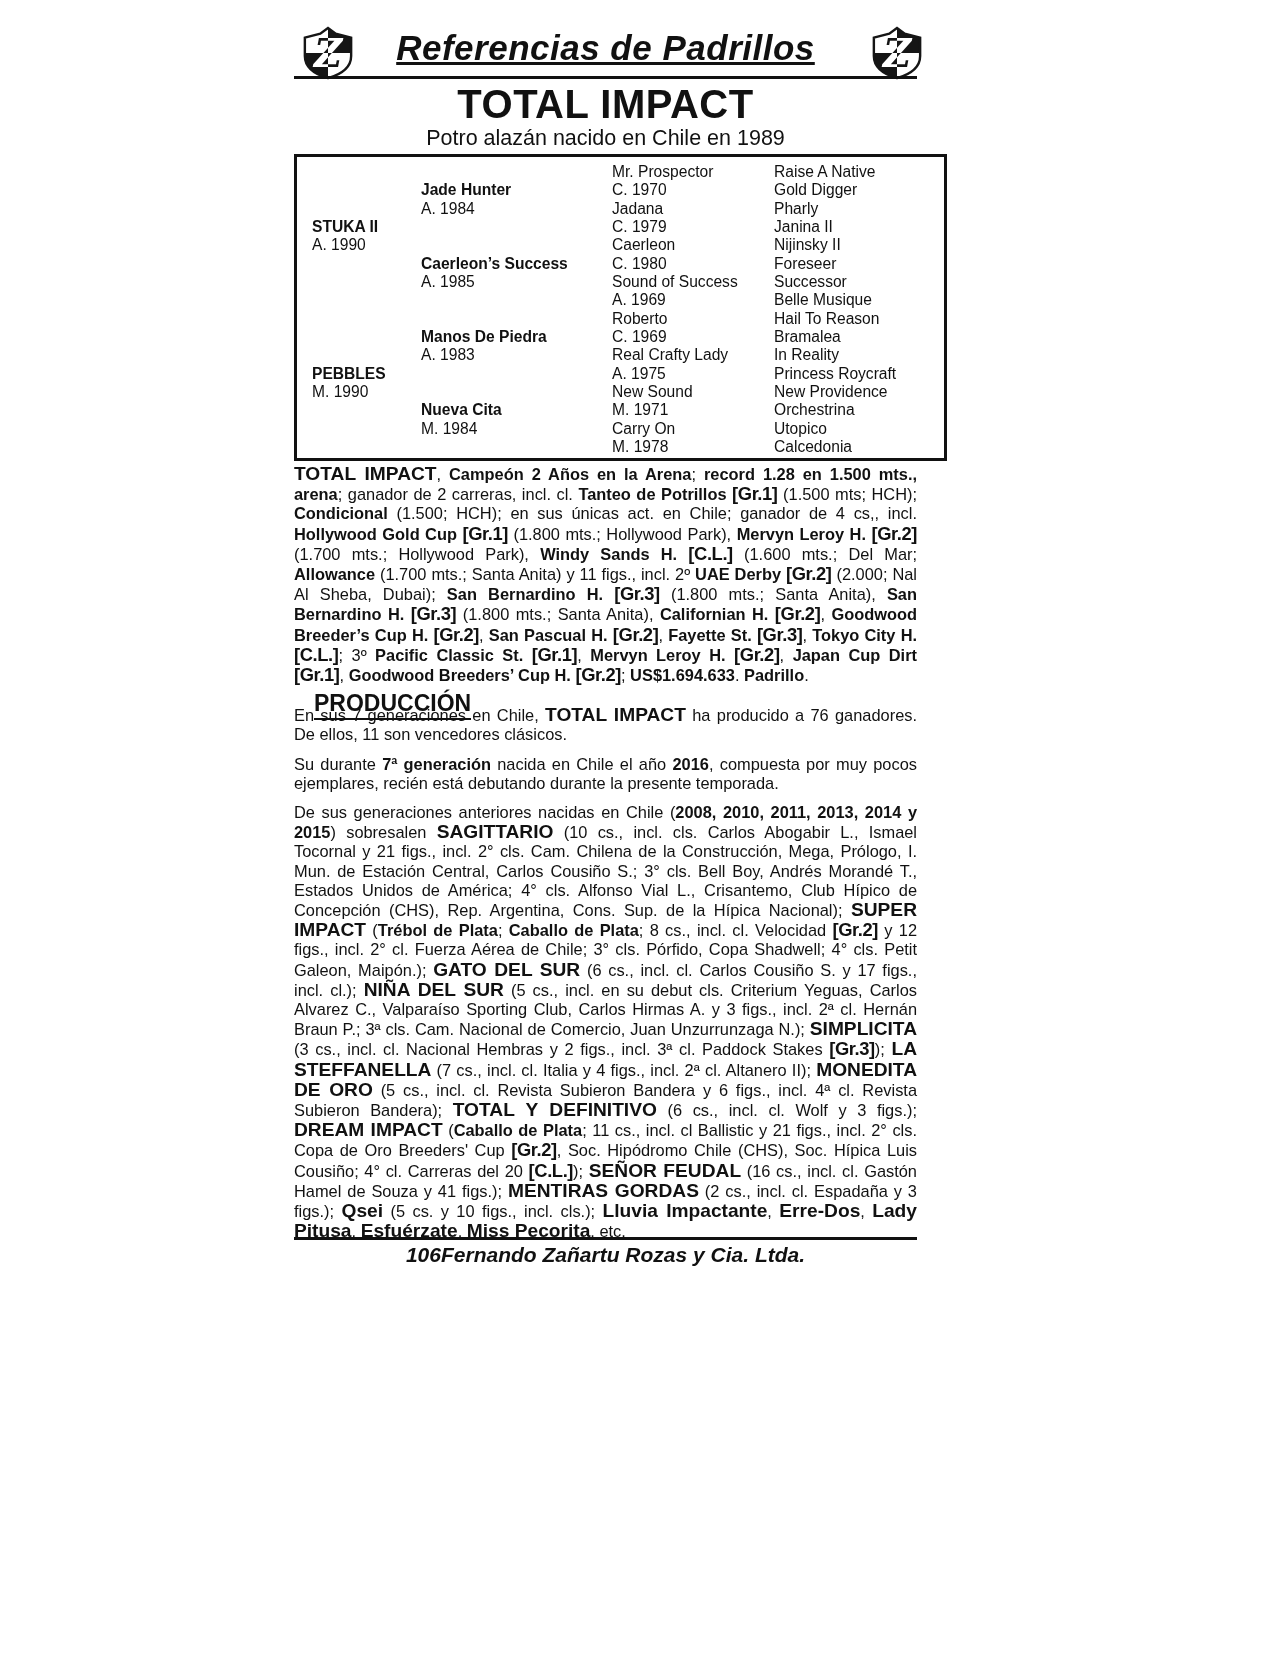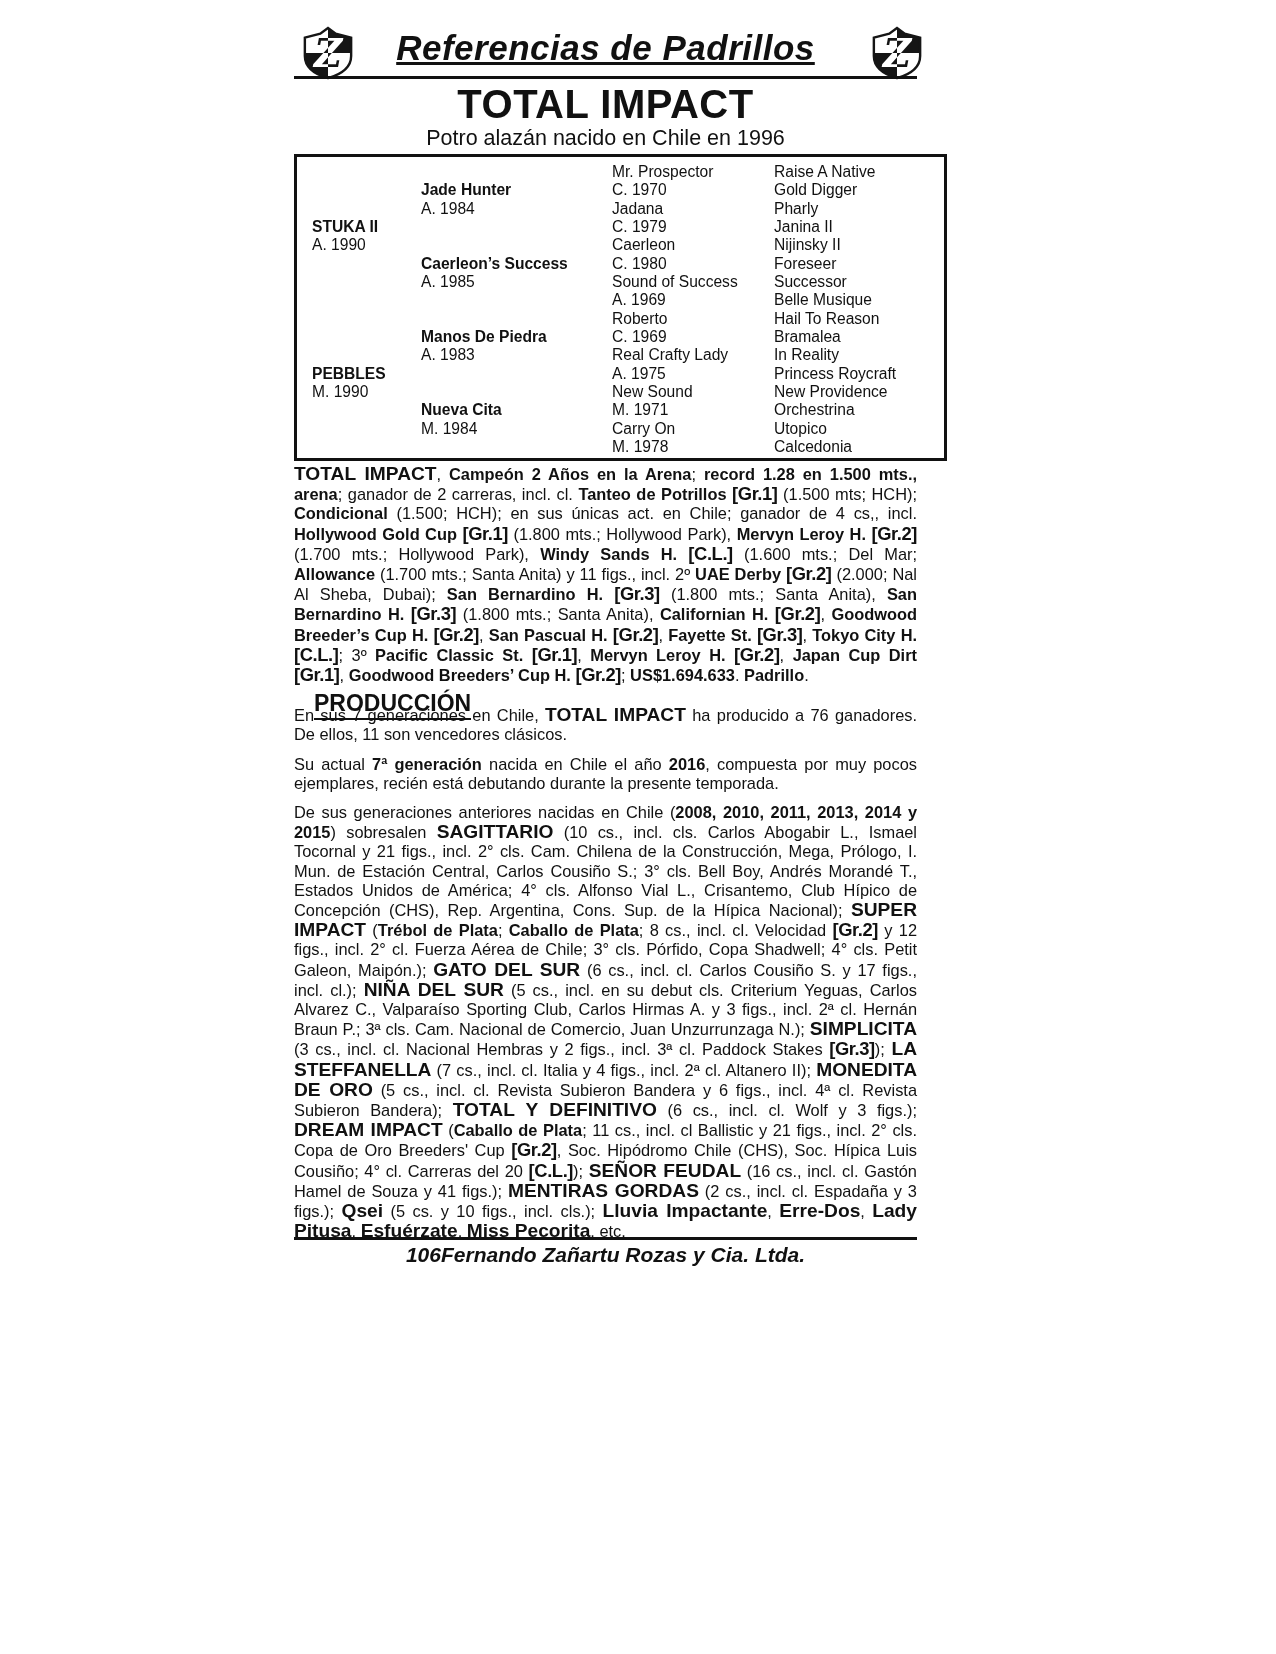--- a/index.html
+++ b/index.html
@@ -111,21 +111,21 @@
                 <text x="30" y="42" font-size="40" font-family="DejaVu Serif, serif" font-style="italic" font-weight="bold" text-anchor="middle" fill="#ffffff">Z</text>
               </g>
           </g>
           <path d="M6,12 L22,8 L30,2 L38,8 L54,12 L54,31 Q54,47 30,54 Q6,47 6,31 Z" fill="none" stroke="#151515" stroke-width="2.5"></path>
         </svg>
       </div>
     </div>
     <div class="masthead-rule"></div>
 
     <h2 class="horse-title">TOTAL IMPACT</h2>
-    <div class="horse-subtitle">Potro alazán nacido en Chile en 1996</div>
+    <div class="horse-subtitle">Potro alazán nacido en Chile en 1989</div>
 
     <section class="pedigree">
         <div class="ped-row">
           <div class="ped-cell"><span></span></div>
           <div class="ped-cell"><span></span></div>
           <div class="ped-cell"><span>Mr. Prospector</span></div>
           <div class="ped-cell"><span>Raise A Native</span></div>
         </div>
         <div class="ped-row">
           <div class="ped-cell"><span></span></div>
@@ -217,21 +217,21 @@
           <div class="ped-cell"><span>M. 1978</span></div>
           <div class="ped-cell"><span>Calcedonia</span></div>
         </div>
       </section>
 
     <p class="body-par record"><span class="n">TOTAL IMPACT</span><span>, </span><span class="b">Campeón 2 Años en la Arena</span><span>; </span><span class="b">record 1.28 en 1.500 mts., arena</span><span>; ganador de 2 carreras, incl. cl. </span><span class="b">Tanteo de Potrillos </span><span class="g">[Gr.1]</span><span> (1.500 mts; HCH); </span><span class="b">Condicional</span><span> (1.500; HCH); en sus únicas act. en Chile; ganador de 4 cs,, incl. </span><span class="b">Hollywood Gold Cup </span><span class="g">[Gr.1]</span><span> (1.800 mts.; Hollywood Park), </span><span class="b">Mervyn Leroy H. </span><span class="g">[Gr.2]</span><span> (1.700 mts.; Hollywood Park), </span><span class="b">Windy Sands H. </span><span class="g">[C.L.]</span><span> (1.600 mts.; Del Mar; </span><span class="b">Allowance</span><span> (1.700 mts.; Santa Anita) y 11 figs., incl. 2º </span><span class="b">UAE Derby </span><span class="g">[Gr.2]</span><span> (2.000; Nal Al Sheba, Dubai); </span><span class="b">San Bernardino H. </span><span class="g">[Gr.3]</span><span> (1.800 mts.; Santa Anita), </span><span class="b">San Bernardino H. </span><span class="g">[Gr.3]</span><span> (1.800 mts.; Santa Anita), </span><span class="b">Californian H. </span><span class="g">[Gr.2]</span><span>, </span><span class="b">Goodwood Breeder’s Cup H. </span><span class="g">[Gr.2]</span><span>, </span><span class="b">San Pascual H. </span><span class="g">[Gr.2]</span><span>, </span><span class="b">Fayette St. </span><span class="g">[Gr.3]</span><span>, </span><span class="b">Tokyo City H. </span><span class="g">[C.L.]</span><span>; 3º </span><span class="b">Pacific Classic St. </span><span class="g">[Gr.1]</span><span>, </span><span class="b">Mervyn Leroy H. </span><span class="g">[Gr.2]</span><span>, </span><span class="b">Japan Cup Dirt </span><span class="g">[Gr.1]</span><span>, </span><span class="b">Goodwood Breeders’ Cup H. </span><span class="g">[Gr.2]</span><span>; </span><span class="b">US$1.694.633</span><span>. </span><span class="b">Padrillo</span><span>.</span></p>
 
     <h3 class="produccion-heading"><span>PRODUCCIÓN</span></h3>
 
     <p class="body-par p1"><span>En sus 7 generaciones en Chile, </span><span class="n">TOTAL IMPACT</span><span> ha producido a 76 ganadores. De ellos, 11 son vencedores clásicos.</span></p>
-    <p class="body-par p2"><span>Su actual </span><span class="b">7ª generación</span><span> nacida en Chile el año </span><span class="b">2016</span><span>, compuesta por muy pocos ejemplares, recién está debutando durante la presente temporada.</span></p>
+    <p class="body-par p2"><span>Su durante </span><span class="b">7ª generación</span><span> nacida en Chile el año </span><span class="b">2016</span><span>, compuesta por muy pocos ejemplares, recién está debutando durante la presente temporada.</span></p>
     <p class="body-par p3"><span>De sus generaciones anteriores nacidas en Chile (</span><span class="b">2008, 2010, 2011, 2013, 2014 y 2015</span><span>) sobresalen </span><span class="n">SAGITTARIO</span><span> (10 cs., incl. cls. Carlos Abogabir L., Ismael Tocornal y 21 figs., incl. 2° cls. Cam. Chilena de la Construcción, Mega, Prólogo, I. Mun. de Estación Central, Carlos Cousiño S.; 3° cls. Bell Boy, Andrés Morandé T., Estados Unidos de América; 4° cls. Alfonso Vial L., Crisantemo, Club Hípico de Concepción (CHS), Rep. Argentina, Cons. Sup. de la Hípica Nacional); </span><span class="n">SUPER IMPACT</span><span> (</span><span class="b">Trébol de Plata</span><span>; </span><span class="b">Caballo de Plata</span><span>; 8 cs., incl. cl. Velocidad </span><span class="g">[Gr.2]</span><span> y 12 figs., incl. 2° cl. Fuerza Aérea de Chile; 3° cls. Pórfido, Copa Shadwell; 4° cls. Petit Galeon, Maipón.); </span><span class="n">GATO DEL SUR</span><span> (6 cs., incl. cl. Carlos Cousiño S. y 17 figs., incl. cl.); </span><span class="n">NIÑA DEL SUR</span><span> (5 cs., incl. en su debut cls. Criterium Yeguas, Carlos Alvarez C., Valparaíso Sporting Club, Carlos Hirmas A. y 3 figs., incl. 2ª cl. Hernán Braun P.; 3ª cls. Cam. Nacional de Comercio, Juan Unzurrunzaga N.); </span><span class="n">SIMPLICITA</span><span> (3 cs., incl. cl. Nacional Hembras y 2 figs., incl. 3ª cl. Paddock Stakes </span><span class="g">[Gr.3]</span><span>); </span><span class="n">LA STEFFANELLA</span><span> (7 cs., incl. cl. Italia y 4 figs., incl. 2ª cl. Altanero II); </span><span class="n">MONEDITA DE ORO</span><span> (5 cs., incl. cl. Revista Subieron Bandera y 6 figs., incl. 4ª cl. Revista Subieron Bandera); </span><span class="n">TOTAL Y DEFINITIVO</span><span> (6 cs., incl. cl. Wolf y 3 figs.); </span><span class="n">DREAM IMPACT</span><span> (</span><span class="b">Caballo de Plata</span><span>; 11 cs., incl. cl Ballistic y 21 figs., incl. 2° cls. Copa de Oro Breeders' Cup </span><span class="g">[Gr.2]</span><span>, Soc. Hipódromo Chile (CHS), Soc. Hípica Luis Cousiño; 4° cl. Carreras del 20 </span><span class="g">[C.L.]</span><span>); </span><span class="n">SEÑOR FEUDAL</span><span> (16 cs., incl. cl. Gastón Hamel de Souza y 41 figs.); </span><span class="n">MENTIRAS GORDAS</span><span> (2 cs., incl. cl. Espadaña y 3 figs.); </span><span class="n">Qsei</span><span> (5 cs. y 10 figs., incl. cls.); </span><span class="n">Lluvia Impactante</span><span>, </span><span class="n">Erre-Dos</span><span>, </span><span class="n">Lady Pitusa</span><span>, </span><span class="n">Esfuérzate</span><span>, </span><span class="n">Miss Pecorita</span><span>, etc.</span></p>
 
     <div class="footer-rule"></div>
     <div class="page-footer-row">
       <span class="page-number">106</span>
       <span class="publisher">Fernando Zañartu Rozas y Cia. Ltda.</span>
     </div>
 
   </div>
 </div>

